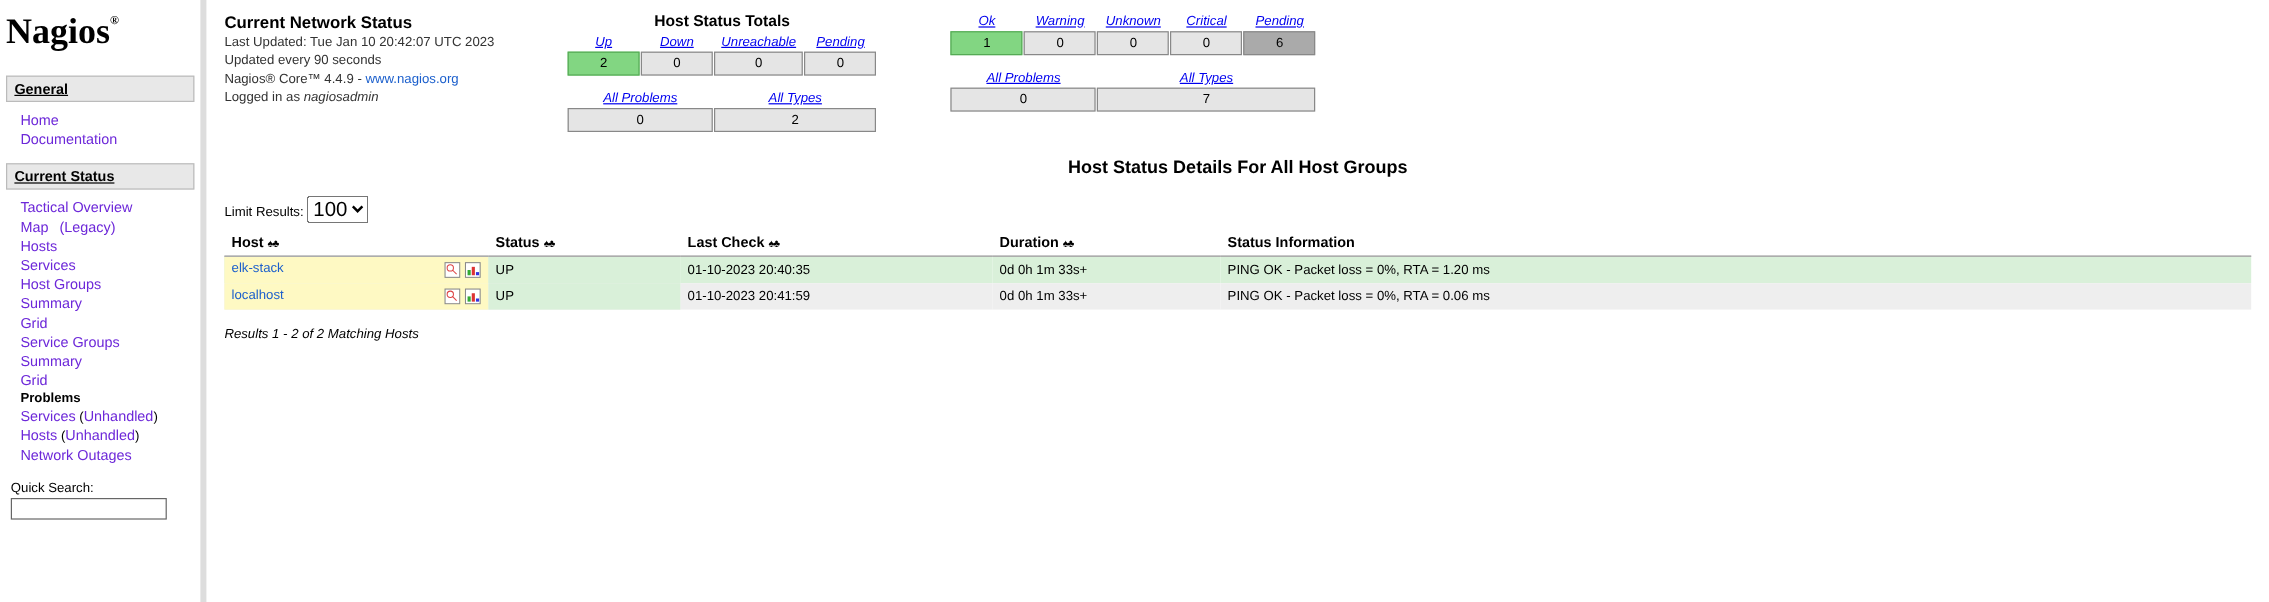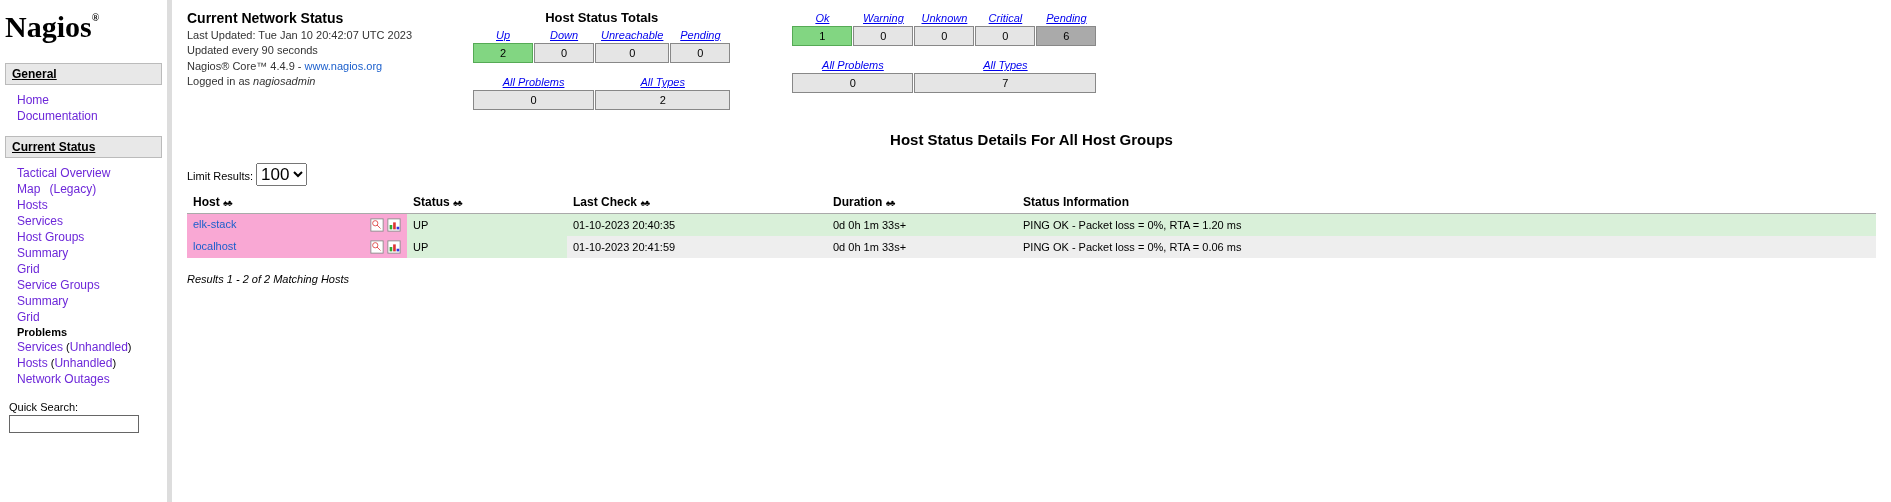--- a/index.html
+++ b/index.html
@@ -37,21 +37,21 @@
 
     .main-title { text-align: center; font-size: 15px; font-weight: bold; margin: 15px 0; }
     .limit-row { font-size: 11px; margin: 10px 0 5px 0; }
     .limit-row select { font-size: 17px; }
 
     .host-table { width: 100%; border-collapse: collapse; font-size: 11px; }
     .host-table th { text-align: left; font-weight: bold; padding: 4px 6px; border-bottom: 1px solid #aaa; font-size: 12px; }
     .host-table td { padding: 4px 6px; }
     .row-odd { background: #d9f0d9; }
     .row-even { background: #eee; }
-    .row-odd td.host-cell, .row-even td.host-cell { background: #f9a8d4; }
+    .row-odd td.host-cell, .row-even td.host-cell { background: #fef9c3; }
     .row-odd td.status-cell, .row-even td.status-cell { background: #d9f0d9; }
     .host-table a { color: #1b5fcc; text-decoration: none; }
     .sort-arrows { font-size: 9px; display: inline-block; vertical-align: middle; letter-spacing: -1px; }
     .mini-icon { display: inline-block; width: 14px; height: 14px; vertical-align: middle; }
     .results-count { font-style: italic; font-size: 11px; margin-top: 15px; }
 
     .col-host { width: 220px; }
     .col-status { width: 160px; }
     .col-check { width: 260px; margin-left: 29px; }
     .col-duration { width: 190px; }

